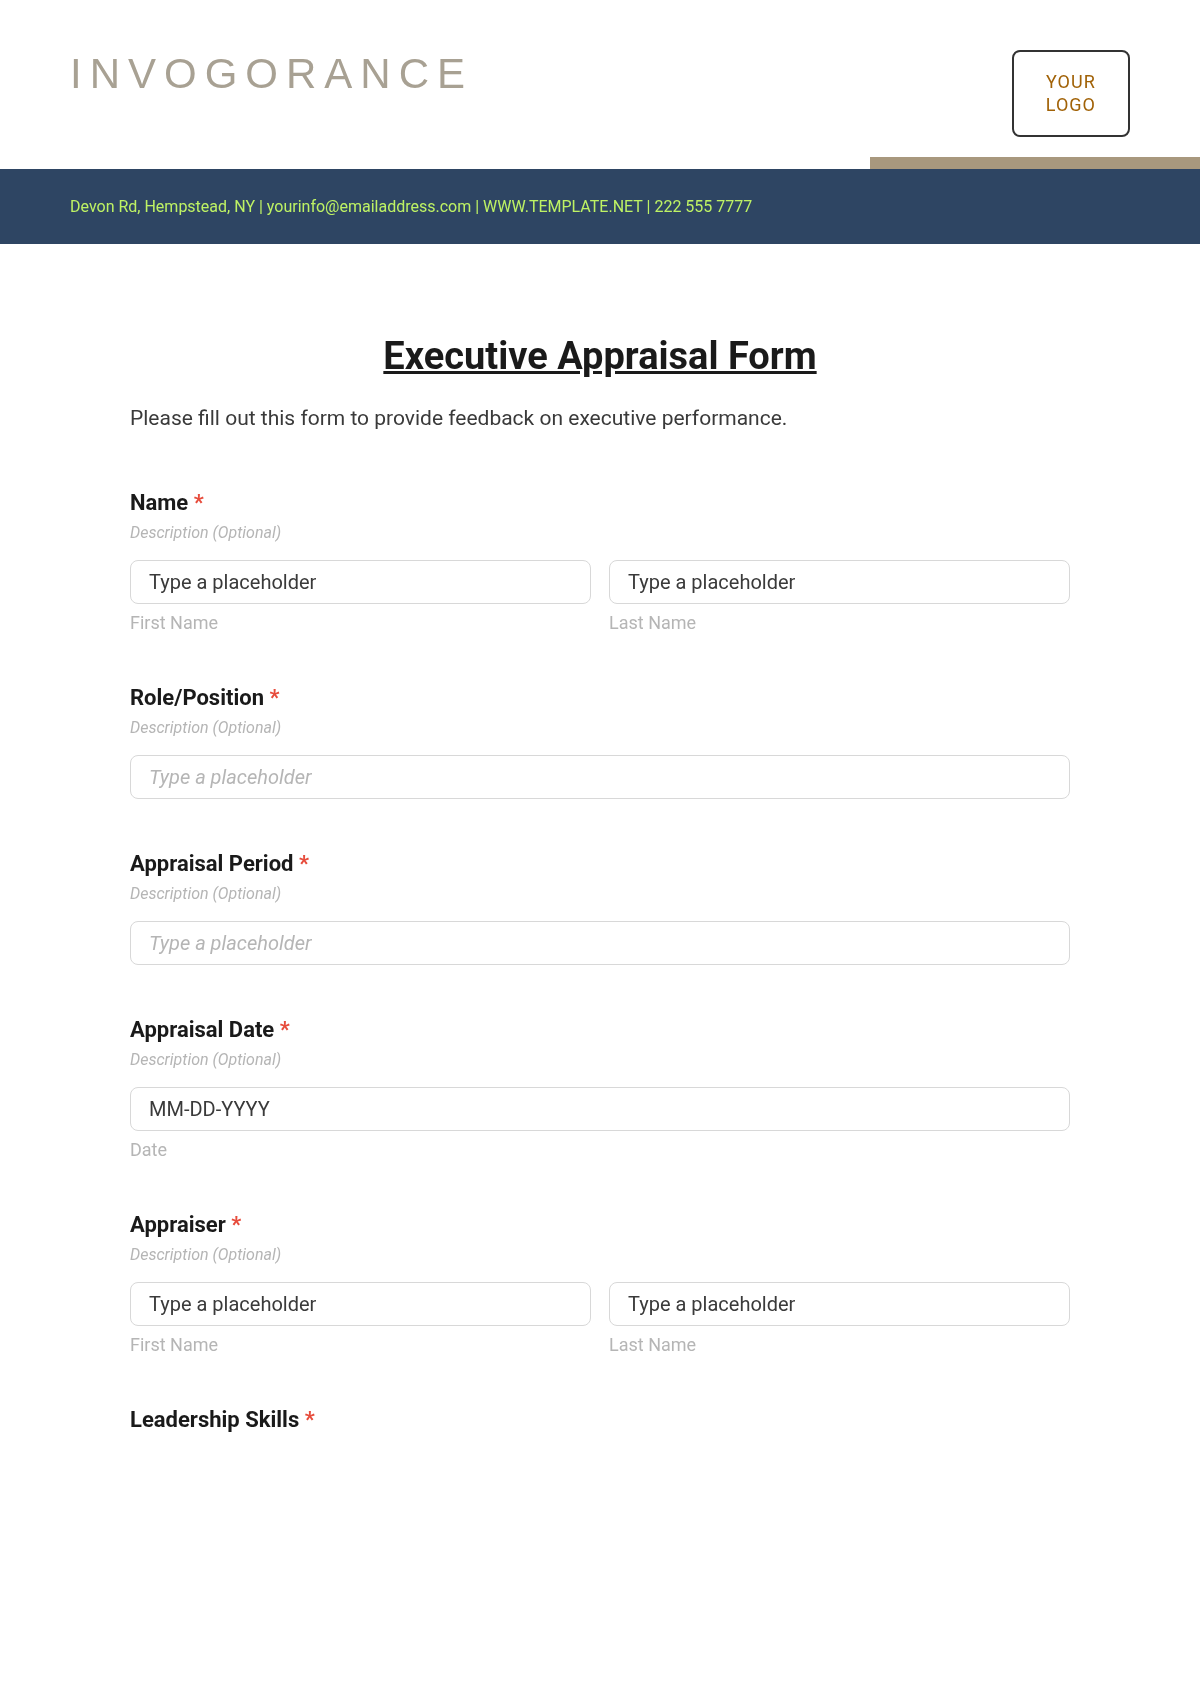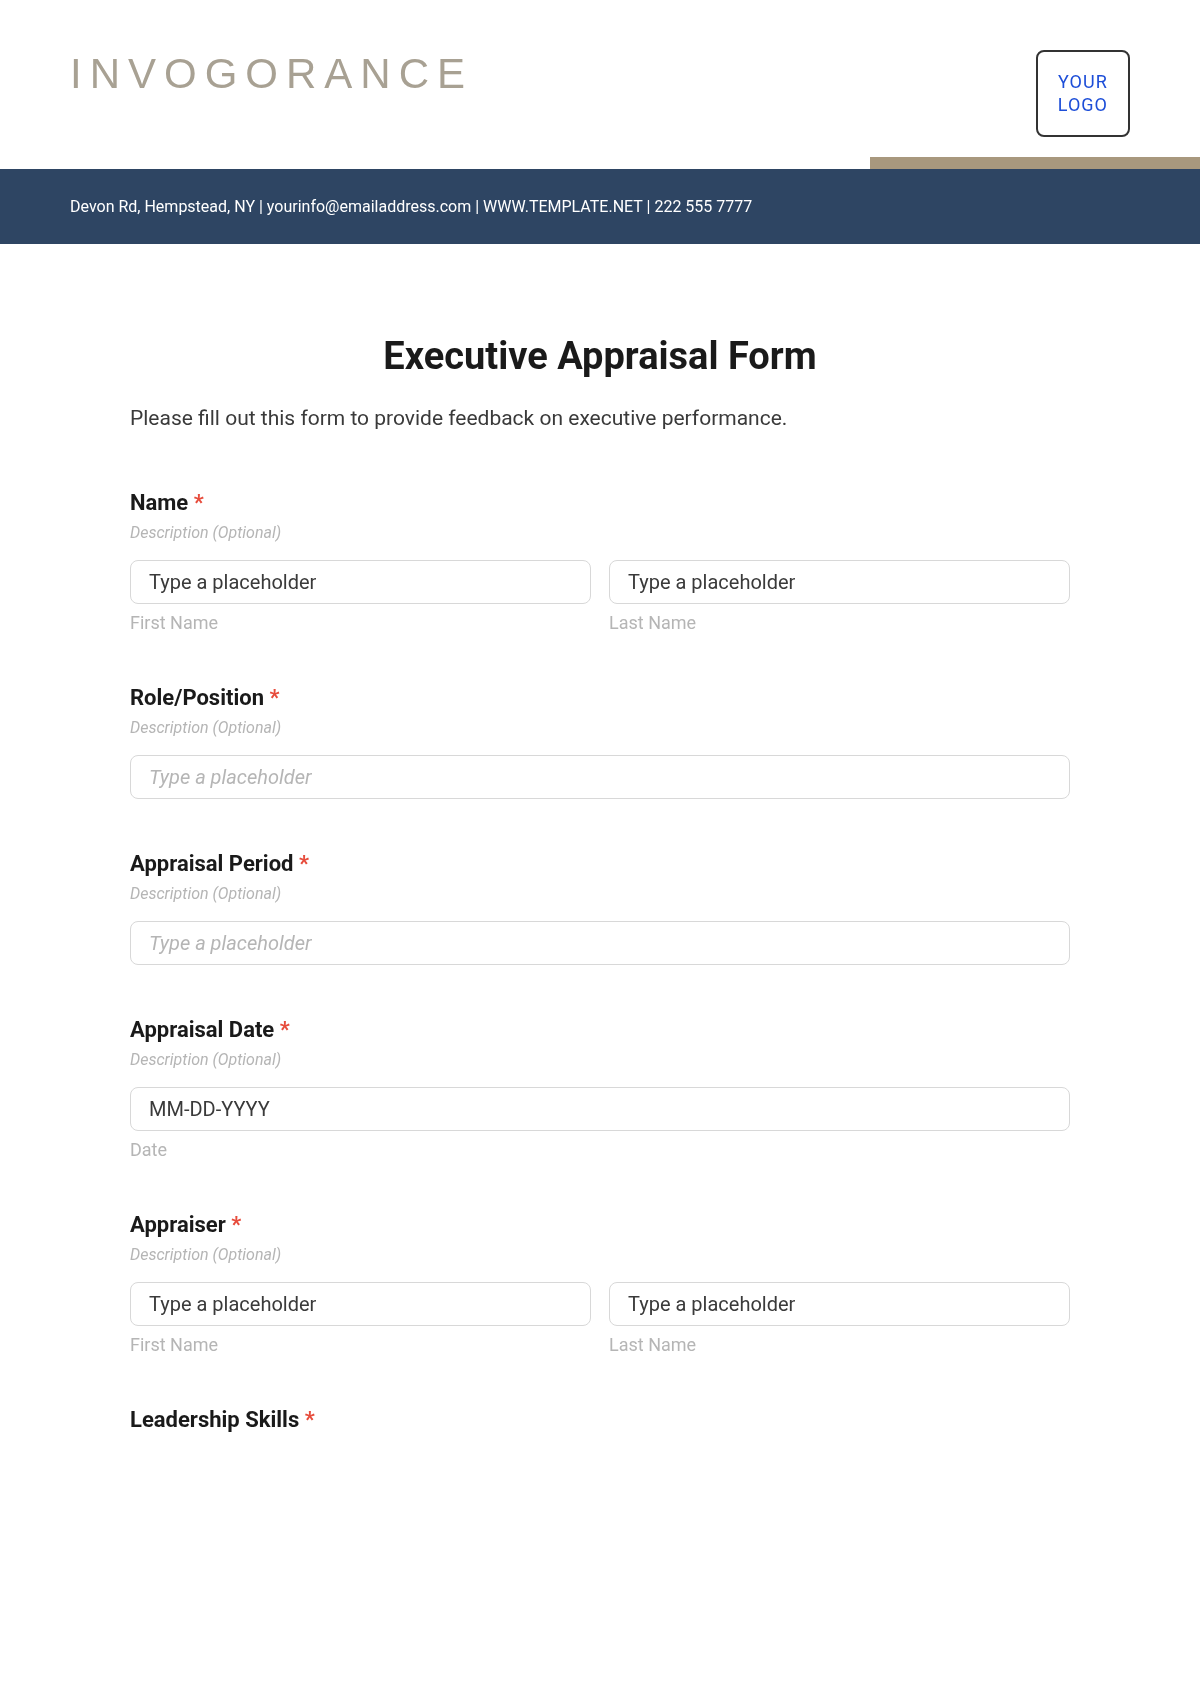--- a/index.html
+++ b/index.html
@@ -22,54 +22,55 @@
     .brand {
       font-size: 42px;
       font-weight: 300;
       letter-spacing: 8px;
       color: #a8a193;
       font-family: "Helvetica Neue", Arial, sans-serif;
     }
     .logo-box {
       border: 2px solid #333;
       border-radius: 8px;
-      padding: 18px 20px;
+      padding: 18px 32px;
       text-align: center;
       font-size: 18px;
       line-height: 1.3;
-      color: #1d4ed8;
+      color: #a16207;
       letter-spacing: 1px;
     }
     .accent-strip {
       height: 12px;
       display: flex;
     }
     .accent-left {
       flex: 1;
       background: transparent;
     }
     .accent-right {
       width: 330px;
       background: #a8987e;
     }
     .info-bar {
       background: #2e4563;
-      color: #ffffff;
+      color: #bef264;
       padding: 28px 70px;
       font-size: 16px;
     }
     .form-container {
       padding: 90px 130px 40px 130px;
     }
     .form-title {
       font-size: 38px;
       font-weight: 700;
       text-align: center;
       color: #1a1a1a;
       margin-bottom: 28px;
+      text-decoration: underline;
     }
     .form-subtitle {
       font-size: 21px;
       text-align: left;
       color: #3a3a3a;
       margin-bottom: 60px;
     }
     .field-group {
       margin-bottom: 52px;
     }

